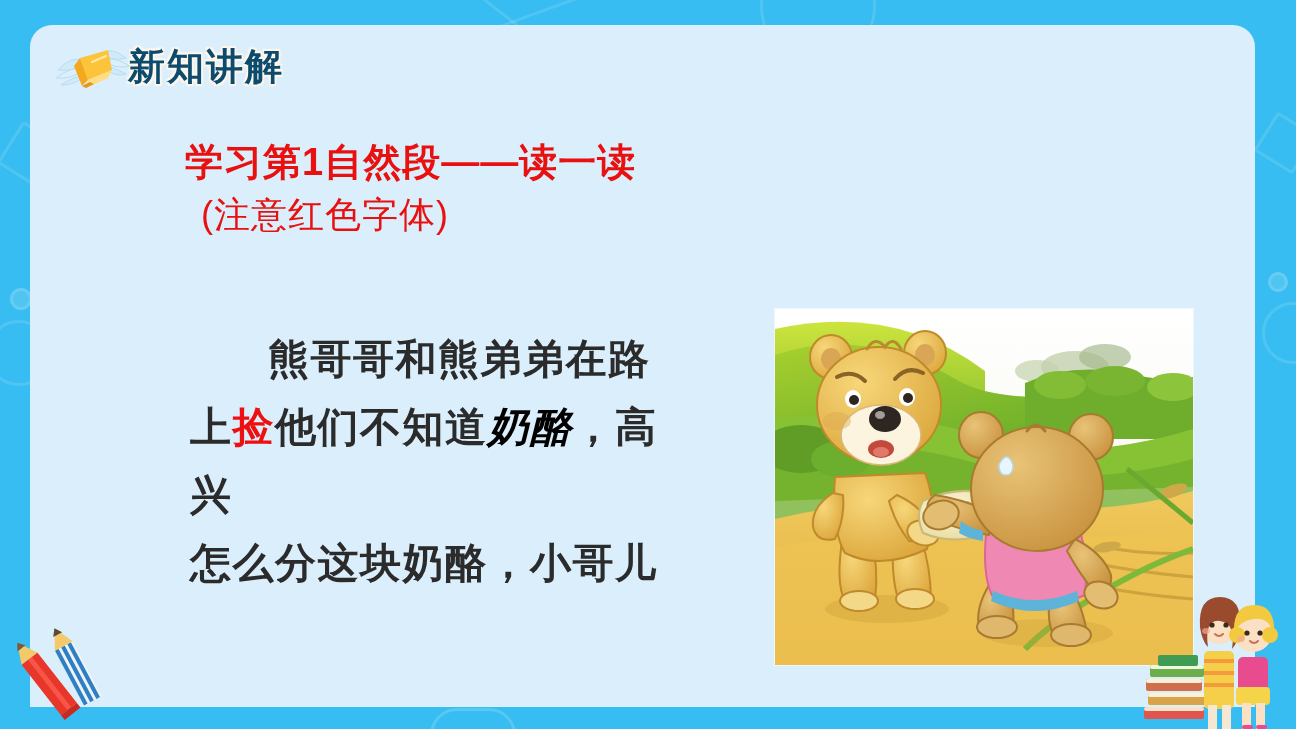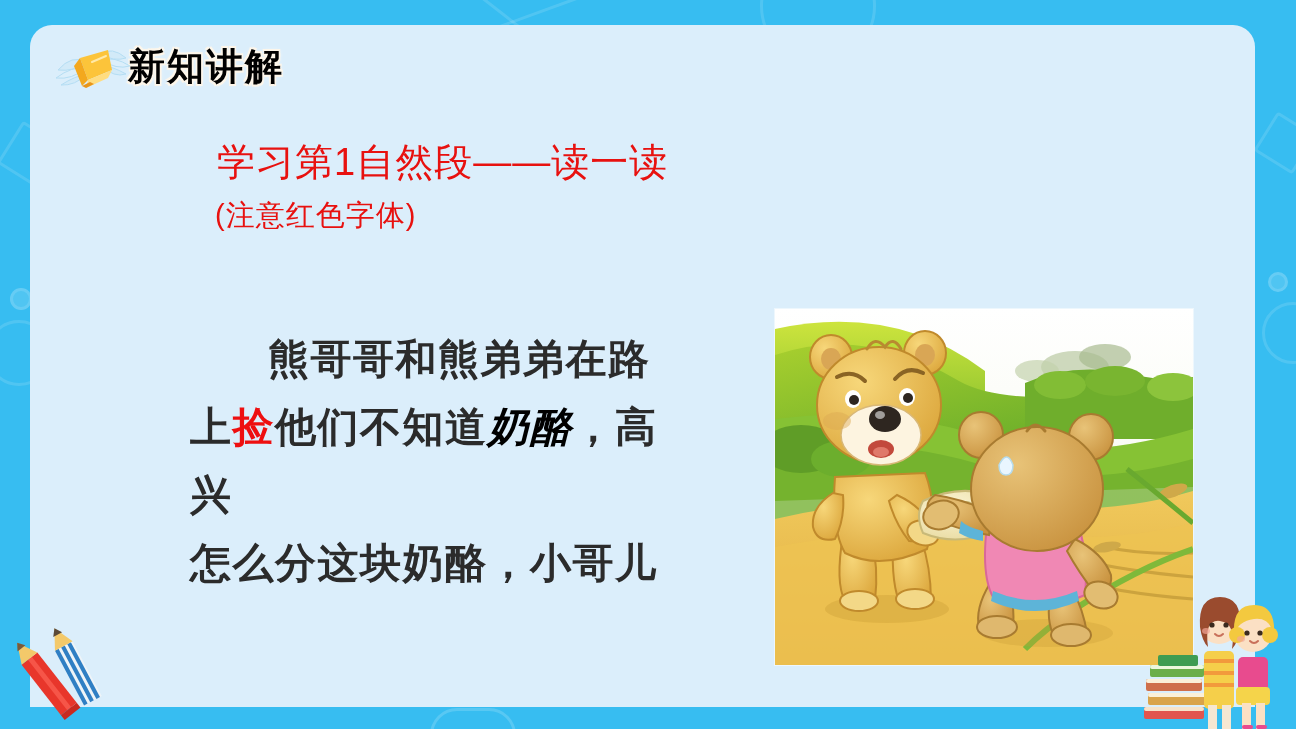--- a/index.html
+++ b/index.html
@@ -22,38 +22,38 @@
     position:absolute;left:30px;top:25px;width:1225px;height:682px;
     background:#dbeefb;
     border-radius:22px 22px 0 0;
   }
 
   
   #header{position:absolute;left:18px;top:8px;height:68px;display:flex;align-items:center;}
   .book-icon{position:relative;width:86px;height:62px;flex:none;}
   .book-icon svg{position:absolute;left:0;top:0;}
   .hdr-title{
-    font-size:37px;font-weight:bold;color:#000000;
+    font-size:37px;font-weight:bold;color:#0c4a6e;
     letter-spacing:2px;margin-left:-6px;
     text-shadow:
       -1.6px -1.6px 0 #fdf6ea, 1.6px -1.6px 0 #fdf6ea,
       -1.6px  1.6px 0 #fdf6ea, 1.6px  1.6px 0 #fdf6ea,
        0 0 5px rgba(255,255,255,.9);
     font-family: Liberation Serif, serif;
   }
 
   
   #title-block{position:absolute;left:155px;top:112px;}
   .title-main{
-    font-size:38px;font-weight:normal;color:#e8110f;letter-spacing:1px;
-    line-height:50px;white-space:nowrap;margin-left:32px;
+    font-size:38px;font-weight:bold;color:#e8110f;letter-spacing:1px;
+    line-height:50px;white-space:nowrap;
   }
   .title-sub{
-    font-size:29px;color:#e8110f;letter-spacing:1px;
-    line-height:56px;margin-left:30px;white-space:nowrap;
+    font-size:36px;color:#e8110f;letter-spacing:1px;
+    line-height:56px;margin-left:16px;white-space:nowrap;
   }
 
   
   #body-text{
     position:absolute;left:160px;top:300px;width:500px;
     font-size:41px;font-weight:bold;color:#2b2b2b;
     line-height:68px;letter-spacing:1.5px;
   }
   #body-text .indent{display:inline-block;width:78px;}
   #body-text .hl{color:#000000;font-style:italic;}

